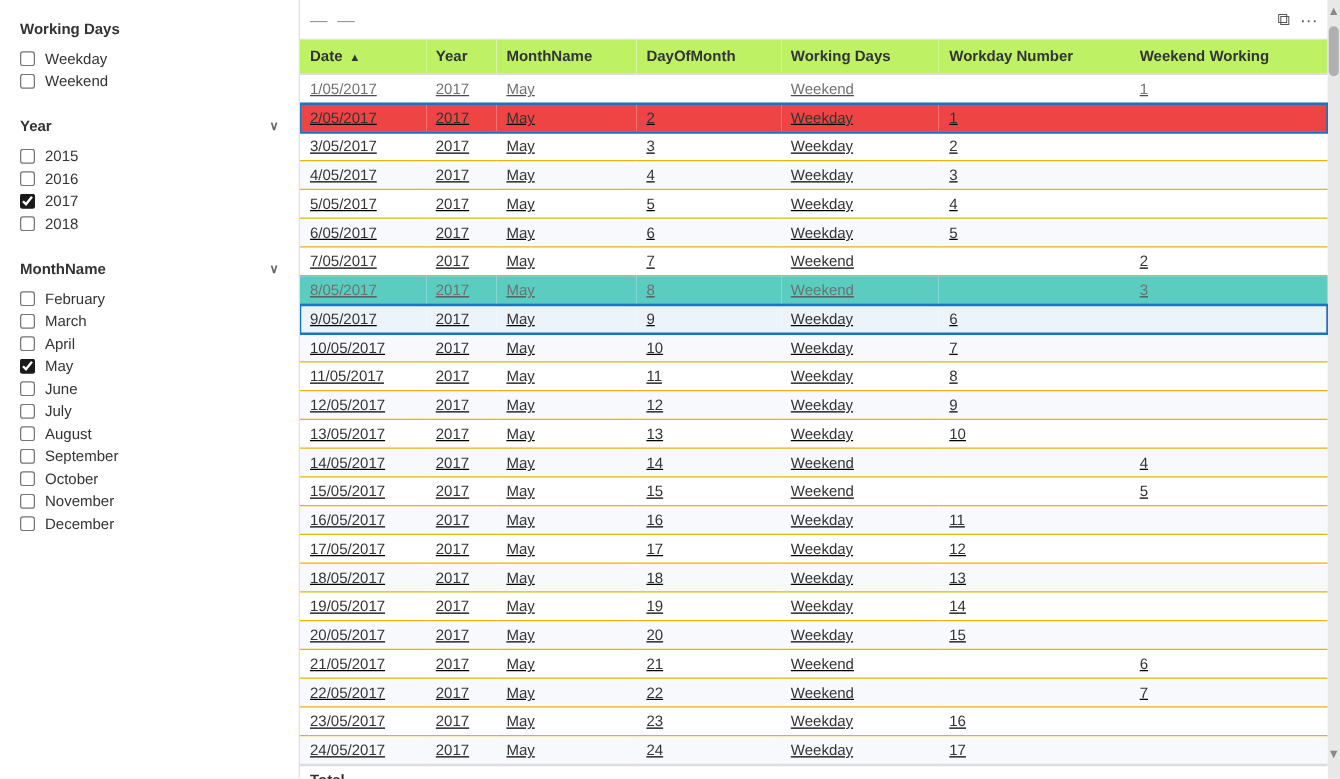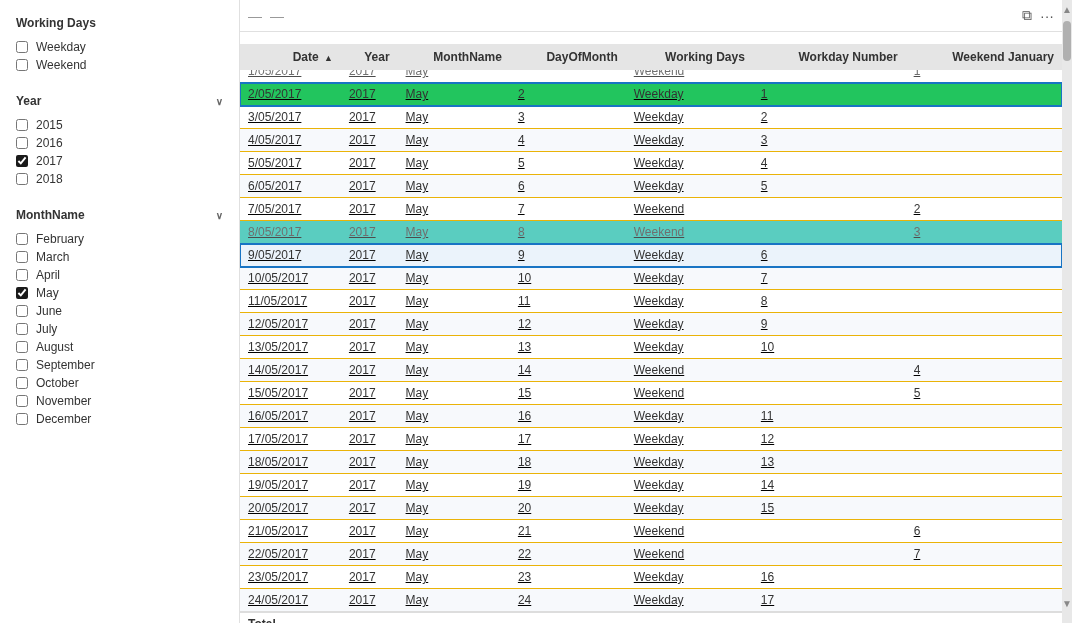--- a/index.html
+++ b/index.html
@@ -111,25 +111,25 @@
     }
 
     table {
       width: 100%;
       border-collapse: collapse;
       font-size: 12px;
     }
 
     thead th {
       position: sticky;
-      top: 12px;
-      background: #e5e5e5;
+      top: 0;
+      background: #bef264;
       font-weight: 600;
       color: #333;
-      text-align: right;
+      text-align: left;
       padding: 6px 8px;
       border-bottom: 2px solid #ddd;
       white-space: nowrap;
       z-index: 10;
     }
 
     thead th .sort-arrow {
       font-size: 9px;
       color: #333;
       margin-left: 2px;
@@ -307,35 +307,35 @@
   <div class="table-container">
     <table>
       <thead>
         <tr>
           <th>Date <span class="sort-arrow">▲</span></th>
           <th>Year</th>
           <th>MonthName</th>
           <th>DayOfMonth</th>
           <th>Working Days</th>
           <th>Workday Number</th>
-          <th>Weekend January</th>
+          <th>Weekend Working</th>
         </tr>
       </thead>
       <tbody id="table-body">
 
       <tr style="opacity: 0.7; background: rgb(255, 255, 255);">
             <td>1/05/2017</td>
             <td>2017</td>
             <td>May</td>
             <td></td>
             <td>Weekend</td>
             <td></td>
             <td>1</td>
           </tr>
-          <tr style="outline: rgb(24, 116, 196) solid 2px; outline-offset: -1px; position: relative; z-index: 2; background: #22c55e;">
+          <tr style="outline: rgb(24, 116, 196) solid 2px; outline-offset: -1px; position: relative; z-index: 2; background: #ef4444;">
             <td>2/05/2017</td>
             <td>2017</td>
             <td>May</td>
             <td>2</td>
             <td>Weekday</td>
             <td>1</td>
             <td></td>
           </tr>
           <tr>
             <td>3/05/2017</td>

